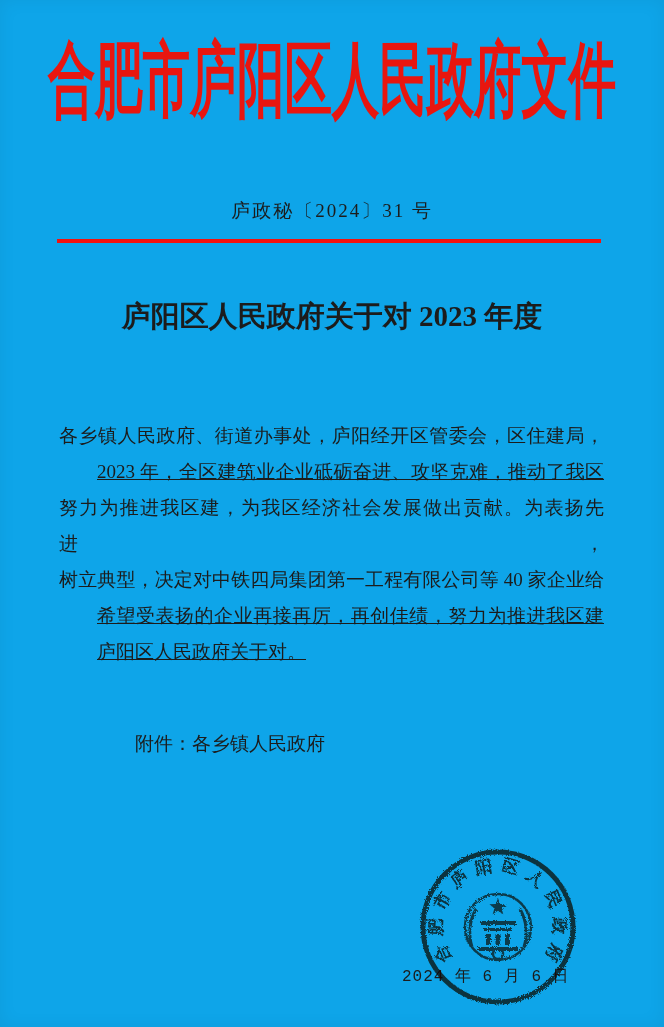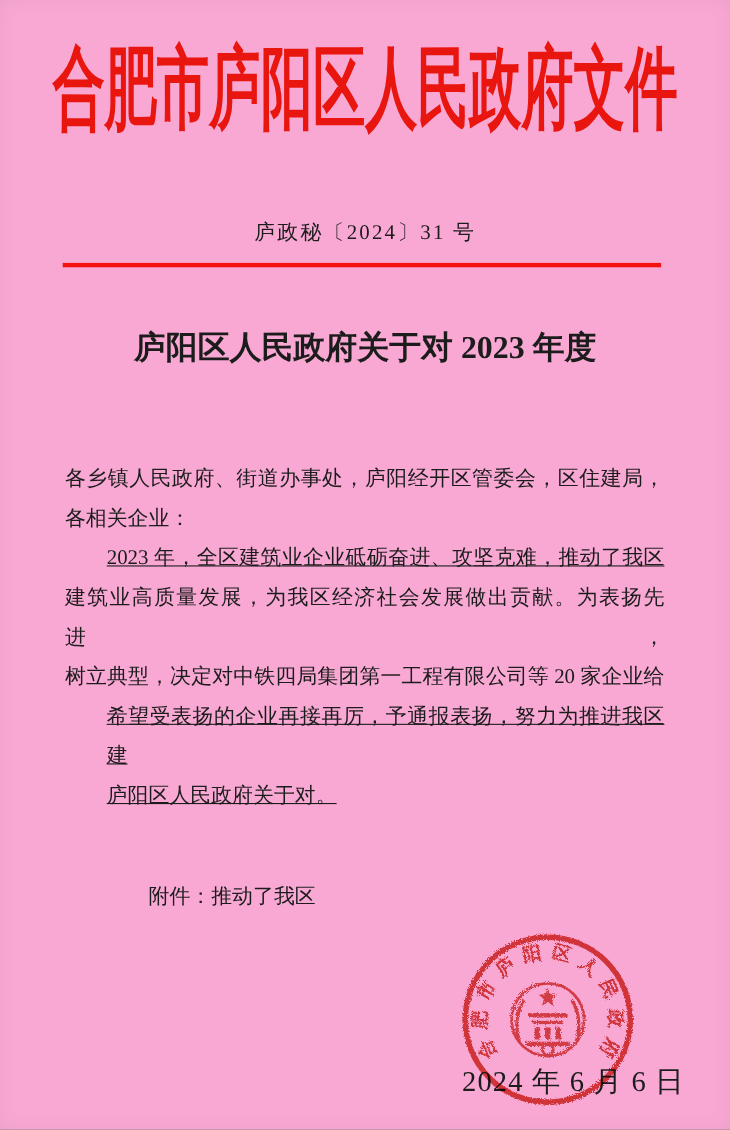--- a/index.html
+++ b/index.html
@@ -1,20 +1,20 @@
 <!DOCTYPE html>
 <html style="--header-red: #e8160f; --rule-red: #f3120e; --seal-red: #cf342a; --text-black: #1c1c1c;"><head>
 <meta charset="utf-8">
 <style>
   html,body{margin:0;padding:0;background:#888;}
   .page{
     position:relative;
     width:664px;height:1027px;
     margin:0 auto;
-    background:#f9a8d4;
+    background:#0ea5e9;
     overflow:hidden;
     font-family:"Liberation Serif","DejaVu Serif",serif;
     color:var(--text-black,#1c1c1c);
     box-shadow:inset 0 0 18px rgba(0,0,0,0.06);
   }
   
   .header-svg{position:absolute;top:24px;left:0;width:664px;height:104px;display:block;}
   .header-svg text{fill:var(--header-red,#e8160f);font-family:"Liberation Serif","DejaVu Serif",serif;font-weight:bold;}
   
   .doc-number{
@@ -35,22 +35,22 @@
   .body-block{
     position:absolute;top:418px;left:59px;width:545px;
     font-size:19px;line-height:36px;
   }
   .body-line{min-height:36px;}
   .l-just{text-align:justify;text-align-last:justify;text-justify:inter-character;}
   .l-ind{padding-left:38px;text-decoration:underline;}
   .attachment-line{margin-top:56px;padding-left:76px;}
   
   .doc-date{
-    position:absolute;top:966px;left:420px;
-    font-size:26px;letter-spacing:1px;white-space:nowrap;
+    position:absolute;top:966px;left:402px;
+    font-size:16px;letter-spacing:1px;white-space:nowrap;font-family:Liberation Mono, monospace;
   }
   
   .seal-svg{
     position:absolute;top:843px;left:414px;width:168px;height:168px;
     mix-blend-mode:multiply;opacity:0.88;
   }
   .seal-svg .ink{stroke:var(--seal-red,#cf342a);fill:none;}
   .seal-svg .ink-fill{fill:var(--seal-red,#cf342a);stroke:none;}
   .seal-svg text{fill:var(--seal-red,#cf342a);font-family:"Liberation Serif","DejaVu Serif",serif;font-weight:bold;}
 </style>
@@ -66,27 +66,26 @@
   <div class="doc-number">庐政秘〔2024〕31 号</div>
 
   <div class="red-rule"></div>
 
   <div class="doc-title">
     <div>庐阳区人民政府关于对 2023 年度</div>
   </div>
 
   <div class="body-block">
     <div class="body-line l-just">各乡镇人民政府、街道办事处，庐阳经开区管委会，区住建局，</div>
-    <div class="body-line">各相关企业：</div>
     <div class="body-line l-just l-ind">2023 年，全区建筑业企业砥砺奋进、攻坚克难，推动了我区</div>
-    <div class="body-line l-just">建筑业高质量发展，为我区经济社会发展做出贡献。为表扬先进，</div>
-    <div class="body-line l-just">树立典型，决定对中铁四局集团第一工程有限公司等 20 家企业给</div>
-    <div class="body-line l-just l-ind">希望受表扬的企业再接再厉，予通报表扬，努力为推进我区建</div>
+    <div class="body-line l-just">努力为推进我区建，为我区经济社会发展做出贡献。为表扬先进，</div>
+    <div class="body-line l-just">树立典型，决定对中铁四局集团第一工程有限公司等 40 家企业给</div>
+    <div class="body-line l-just l-ind">希望受表扬的企业再接再厉，再创佳绩，努力为推进我区建</div>
     <div class="body-line l-ind">庐阳区人民政府关于对。</div>
-    <div class="body-line attachment-line">附件：推动了我区</div>
+    <div class="body-line attachment-line">附件：各乡镇人民政府</div>
   </div>
 
   <div class="doc-date">2024 年 6 月 6 日</div>
 
   <svg class="seal-svg" viewBox="0 0 168 168">
     <defs>
       <filter id="rough" x="-10%" y="-10%" width="120%" height="120%">
         <feTurbulence type="fractalNoise" baseFrequency="0.9" numOctaves="2" result="n"></feTurbulence>
         <feDisplacementMap in="SourceGraphic" in2="n" scale="4"></feDisplacementMap>
       </filter>

